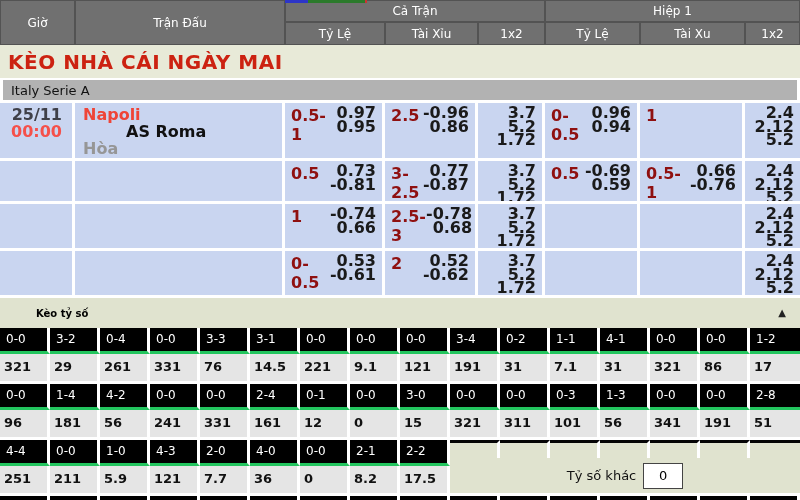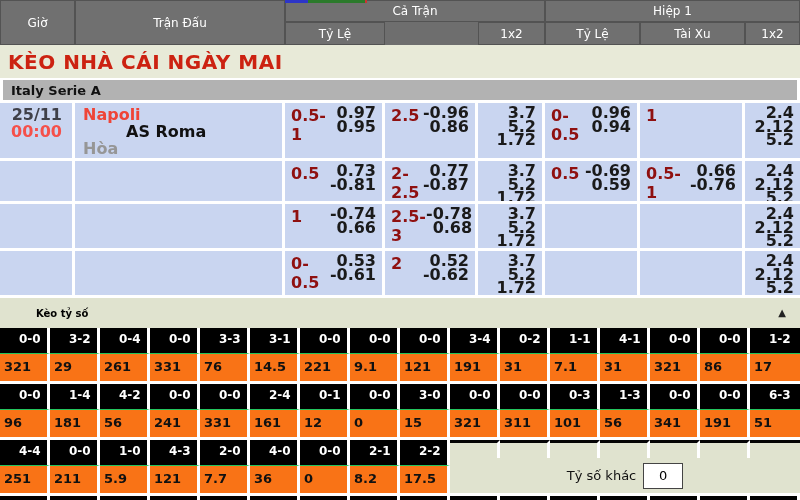--- a/index.html
+++ b/index.html
@@ -23,21 +23,21 @@
   .mini-strip { position:absolute; left:285px; top:0; width:82px; height:3px;
     background:linear-gradient(90deg,#2d35c8 0 28%,#2b7a2b 28% 97%,#cc3333 97%); }
 
   
   .title-bar { height:33px; display:flex; align-items:center; padding-left:8px;
     background:#e8ead8; }
   .title-bar span { color:#cc2211; font-size:20px; font-weight:bold; letter-spacing:.5px; }
   .league-bar { height:22px; background:#b2b2b2; border-left:3px solid #fff;
     border-right:3px solid #fff; border-top:2px solid #fff;
     display:flex; align-items:center; padding-left:8px; }
-  .league-bar span { font-size:13px; font-weight:bold; color:#111; }
+  .league-bar span { font-size:13px; font-weight:normal; color:#111; }
 
   
   .odds-grid { display:grid; width:800px; background:#fff;
     grid-template-columns:75px 210px 100px 93px 67px 95px 105px 55px;
     grid-template-rows:58px 43px 47px 47px; border-top:3px solid #fff; }
   .ocell { background:#c9d5f0; border-right:3px solid #fff; border-bottom:3px solid #fff;
     overflow:hidden; font-size:16px; font-weight:bold; color:#1a1a1a; }
   .ocell.last { border-right:none; }
   .time-cell { text-align:right; padding:3px 10px 0 0; line-height:17px; }
   .time-cell .d { color:#3f4048; display:block; }
@@ -55,25 +55,25 @@
 
   
   .score-head { height:30px; display:flex; align-items:center;
     justify-content:space-between; padding:0 14px 0 8px; background:#e0e3cf; }
   .score-head .sh-title { font-size:10px; font-weight:bold; color:#000000;margin-left:28px; }
   .score-head .arrow { font-size:10px; color:#222; cursor:pointer; line-height:10px; }
 
   .score-grid { display:grid; width:800px; background:#fff;
     grid-template-columns:repeat(16,50px);
     grid-template-rows:26px 30px 26px 30px 26px 30px; }
-  .scell { background:#000; color:#fff; font-size:12px; font-weight:bold;
-    padding-left:19px; line-height:22px; border-right:3px solid #fff;
-    border-bottom:1px solid #22c55e; }
+  .scell { background:#000; color:#fff; font-size:12px; font-weight:normal;
+    padding-left:6px; line-height:22px; border-right:3px solid #fff;
+    border-bottom:3px solid #22c55e; }
   .scell.empty { background:#e0e3cf; border-top:3px solid #050505; }
-  .vcell { background:#f97316; color:#111; font-size:13px; font-weight:bold;
+  .vcell { background:#e5e5e5; color:#111; font-size:13px; font-weight:bold;
     padding-left:4px; line-height:26px; border-right:3px solid #fff;
     border-bottom:3px solid #fff; }
   .lastcol { border-right:none; }
   .other-cell { background:#e0e3cf; border-bottom:3px solid #fff;
     display:flex; align-items:center; justify-content:center; gap:7px;
     margin-top:-8px; }
   .other-cell label { font-size:13px; color:#111; }
   .other-cell input { width:40px; height:26px; text-align:center; font-size:13px;
     border:1px solid #444; background:#fff; font-family:inherit; }
 
@@ -83,20 +83,21 @@
 </head>
 <body>
 
 <div class="topbar">
   <div class="mini-strip"></div>
   <div class="th th-time">Giờ</div>
   <div class="th th-match">Trận Đấu</div>
   <div class="th th-full">Cả Trận</div>
   <div class="th th-half">Hiệp 1</div>
   <div class="th sub c3">Tỷ Lệ</div>
+  <div class="th sub c4">Tài Xỉu</div>
   <div class="th sub c5">1x2</div>
   <div class="th sub c6">Tỷ Lệ</div>
   <div class="th sub c7">Tài Xu</div>
   <div class="th sub c8">1x2</div>
 </div>
 
 <div class="title-bar">
   <span>KÈO NHÀ CÁI NGÀY MAI</span>
 </div>
 
@@ -151,21 +152,21 @@
     <div class="ocell time-cell"></div>
     <div class="ocell teams-cell"></div>
     <div class="ocell hdp-cell">
       <span class="line">0.5</span>
       <div class="ovals">
         <span>0.73</span>
         <span>-0.81</span>
       </div>
     </div>
     <div class="ocell hdp-cell">
-      <span class="line">2-2.5</span>
+      <span class="line">3-2.5</span>
       <div class="ovals">
         <span>0.77</span>
         <span>-0.87</span>
       </div>
     </div>
     <div class="ocell x12-cell">
       <span>3.7</span>
       <span>5.2</span>
       <span>1.72</span>
     </div>
@@ -292,21 +293,21 @@
     <div class="scell">2-4</div>
     <div class="scell">0-1</div>
     <div class="scell">0-0</div>
     <div class="scell">3-0</div>
     <div class="scell">0-0</div>
     <div class="scell">0-0</div>
     <div class="scell">0-3</div>
     <div class="scell">1-3</div>
     <div class="scell">0-0</div>
     <div class="scell">0-0</div>
-    <div class="scell lastcol">6-3</div>
+    <div class="scell lastcol">2-8</div>
     <div class="vcell">96</div>
     <div class="vcell">181</div>
     <div class="vcell">56</div>
     <div class="vcell">241</div>
     <div class="vcell">331</div>
     <div class="vcell">161</div>
     <div class="vcell">12</div>
     <div class="vcell">0</div>
     <div class="vcell">15</div>
     <div class="vcell">321</div>

